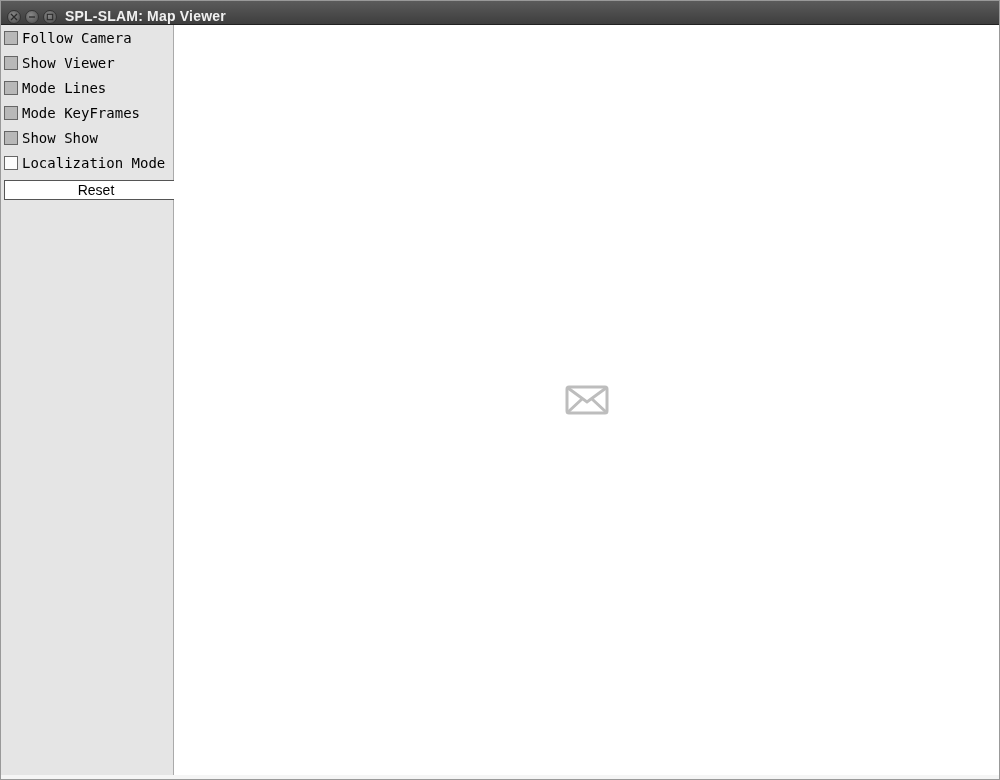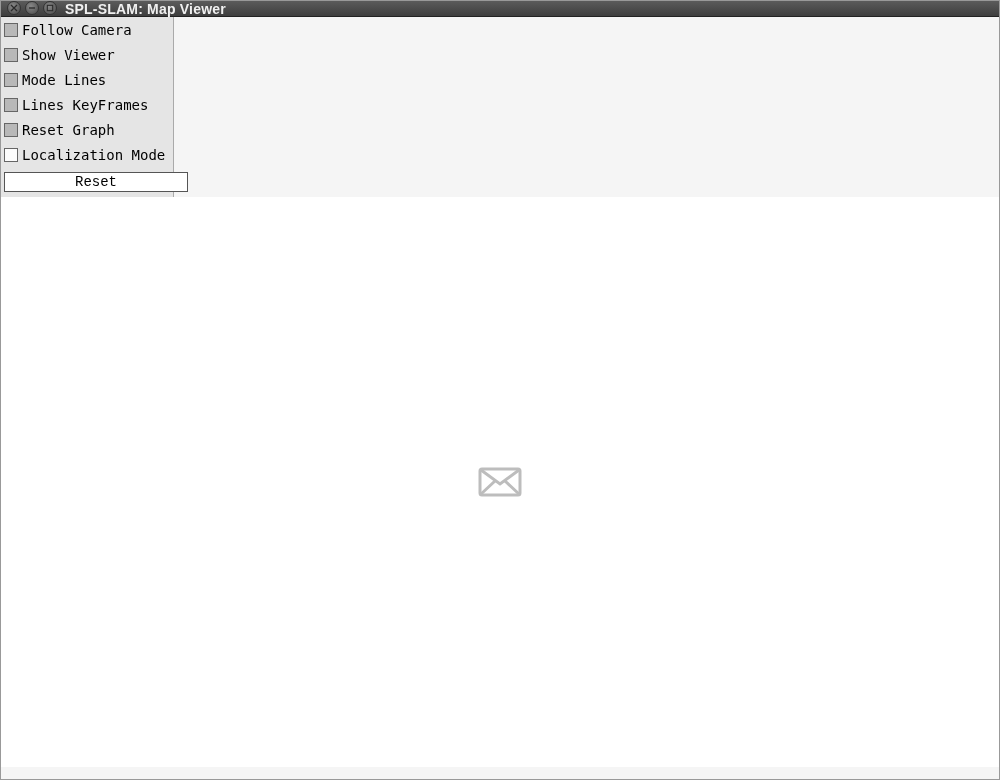--- a/index.html
+++ b/index.html
@@ -5,25 +5,25 @@
     * { margin: 0; padding: 0; box-sizing: border-box; }
     body {
       width: 1000px;
       height: 780px;
       font-family: monospace, "Courier New", Courier;
       background: #f5f5f5;
       overflow: hidden;
       border: 1px solid #999;
     }
     .titlebar {
-      height: 16px;
+      height: 24px;
       background: linear-gradient(to bottom, #5b5b5b, #3e3e3e);
       color: #f0f0f0;
       display: flex;
-      align-items: flex-start;
+      align-items: flex-end;
       padding-left: 6px;
       font-family: Arial, Helvetica, sans-serif;
       font-size: 14px;
       font-weight: bold;
       border-bottom: 1px solid #222;
     }
     .win-controls {
       display: flex;
       gap: 4px;
       margin-right: 8px;
@@ -36,21 +36,20 @@
       border: 1px solid #333;
       display: flex;
       align-items: center;
       justify-content: center;
     }
     .win-btn svg { width: 8px; height: 8px; }
     .title-text { letter-spacing: 0.2px; }
     .content {
       display: flex;
       height: calc(100% - 28px);
-      flex-direction: column;
     }
     .sidebar {
       width: 173px;
       min-width: 173px;
       background: #e5e5e5;
       border-right: 1px solid #aaa;
       padding: 5px 3px;
       font-size: 14px;
     }
     .checkbox-row {
@@ -66,21 +65,21 @@
       margin-right: 4px;
       flex-shrink: 0;
     }
     .chk.checked { background: #b8b8b8; }
     .chk.unchecked { background: #fcfcfc; }
     .reset-btn {
       width: 184px;
       height: 20px;
       background: #fff;
       border: 1px solid #555;
-      font-family: Liberation Mono, monospace;
+      font-family: Liberation Sans, sans-serif;
       font-size: 14px;
       text-align: center;
       cursor: pointer;
       display: block;
       margin-top: 0px;
     }
     .viewport {
       flex: 1;
       background: #fff;
       position: relative;
@@ -126,25 +125,25 @@
     <div class="checkbox-row">
       <span class="chk checked"></span>
       <span>Show Viewer</span>
     </div>
     <div class="checkbox-row">
       <span class="chk checked"></span>
       <span>Mode Lines</span>
     </div>
     <div class="checkbox-row">
       <span class="chk checked"></span>
-      <span>Lines KeyFrames</span>
+      <span>Mode KeyFrames</span>
     </div>
     <div class="checkbox-row">
       <span class="chk checked"></span>
-      <span>Reset Graph</span>
+      <span>Show Show</span>
     </div>
     <div class="checkbox-row">
       <span class="chk unchecked"></span>
       <span>Localization Mode</span>
     </div>
     <button class="reset-btn">Reset</button>
   </div>
 
   <div class="viewport">
     <div class="viewer-icon">

